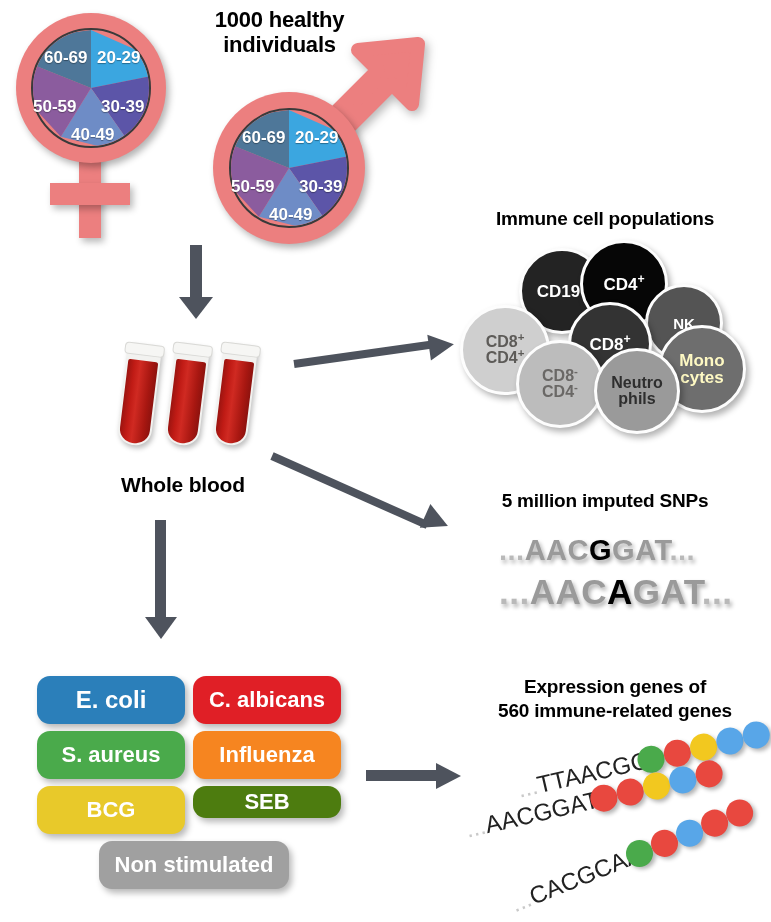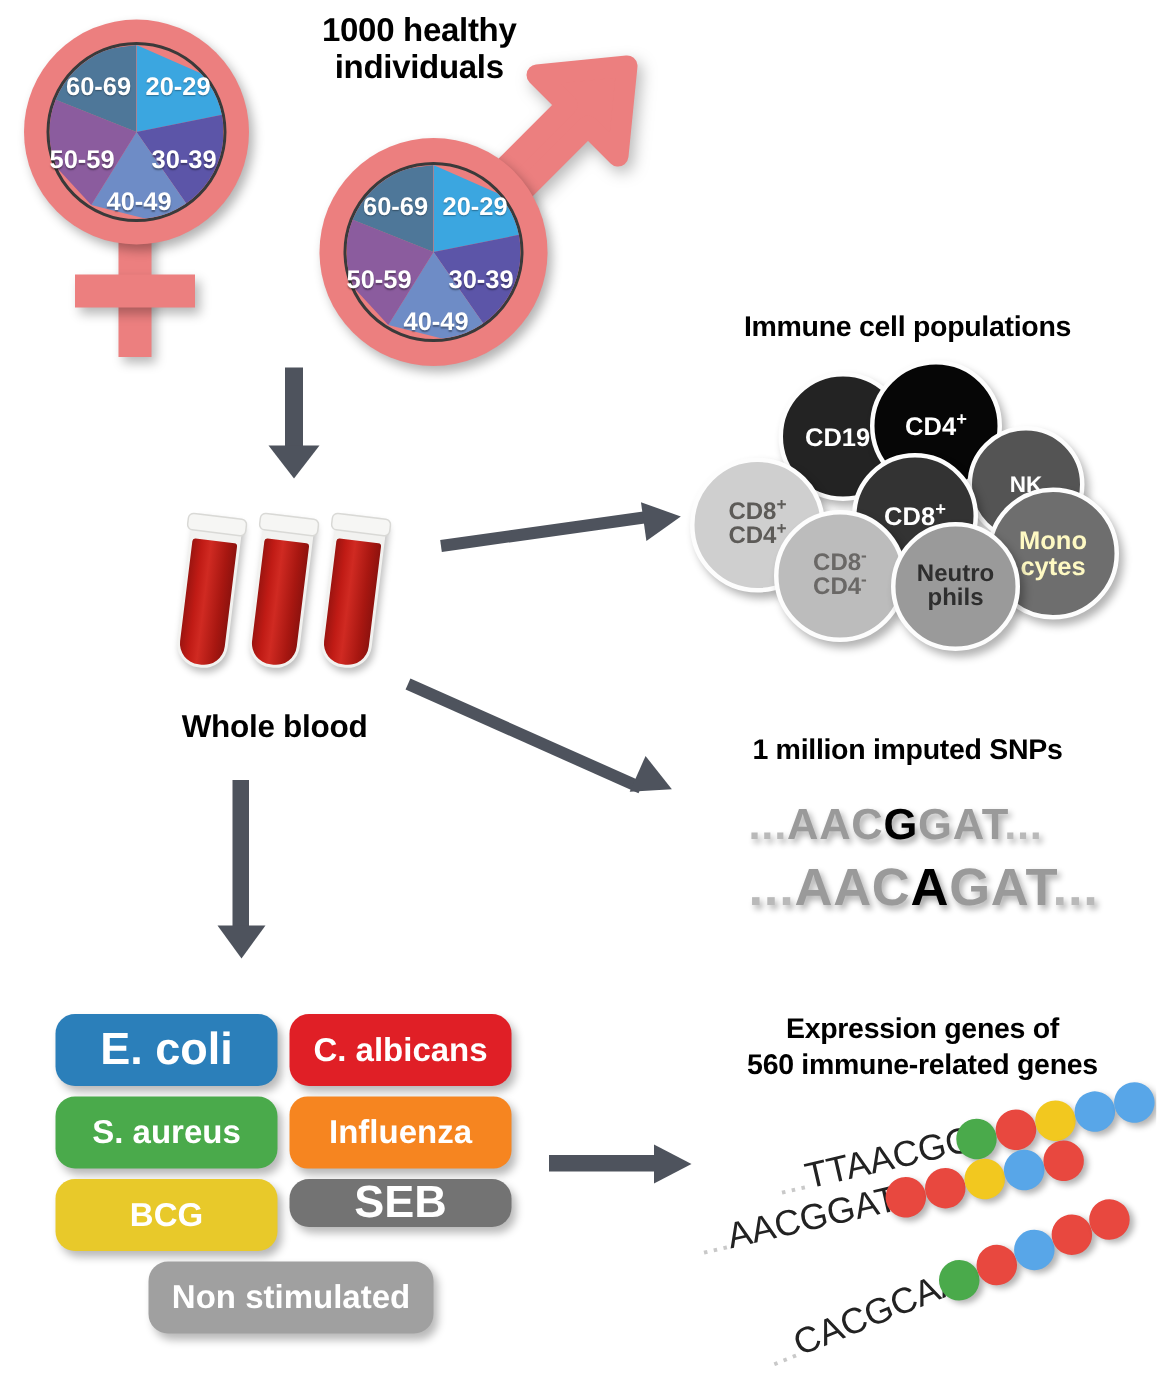--- a/index.html
+++ b/index.html
@@ -207,47 +207,47 @@
       </span>
     </div>
     <div class="cell" style="left:134px;top:108px;width:86px;height:86px;background:#9a9a9a;color:#2e2e2e;font-size:16px;">
       <span>
         <span>Neutro</span><br>
         <span>phils</span>
       </span>
     </div>
   </div>
 
-  <div class="abs heading" style="left:455px;top:490px;width:300px;font-size:19px;">1 million imputed SNPs</div>
+  <div class="abs heading" style="left:455px;top:490px;width:300px;font-size:19px;">5 million imputed SNPs</div>
 
   <div class="snpline" style="left:499px;top:534px;font-size:29px;">
     <span class="dim">...</span><span class="mid">AAC</span><span class="hit">G</span><span class="mid">GAT</span><span class="dim">...</span>
   </div>
 
   <div class="snpline" style="left:499px;top:572px;font-size:35px;">
     <span class="dim">...</span><span class="mid">AAC</span><span class="hit">A</span><span class="mid">GAT</span><span class="dim">...</span>
   </div>
 
   <div class="abs" style="left:37px;top:676px;width:300px;height:220px;">
-    <div class="pill" style="left:0px;top:0px;width:148px;height:48px;background:#2b7fba;font-size:30px;">
+    <div class="pill" style="left:0px;top:0px;width:148px;height:48px;background:#2b7fba;font-size:24px;">
         <span>E. coli</span>
       </div>
     <div class="pill" style="left:0px;top:55px;width:148px;height:48px;background:#4aaa4b;font-size:22px;">
         <span>S. aureus</span>
       </div>
     <div class="pill" style="left:156px;top:0px;width:148px;height:48px;background:#e01f26;font-size:22px;">
         <span>C. albicans</span>
       </div>
     <div class="pill" style="left:156px;top:55px;width:148px;height:48px;background:#f68520;font-size:22px;border-radius:12px;">
         <span>Influenza</span>
       </div>
     <div class="pill" style="left:0px;top:110px;width:148px;height:48px;background:#e8c92a;font-size:22px;">
         <span>BCG</span>
       </div>
-    <div class="pill" style="left:156px;top:110px;width:148px;height:32px;background:#737373;font-size:30px;">
+    <div class="pill" style="left:156px;top:110px;width:148px;height:32px;background:#4d7c0f;font-size:22px;">
         <span>SEB</span>
       </div>
     <div class="pill" style="left:62px;top:165px;width:190px;height:48px;background:#a0a0a0;font-size:22px;">
         <span>Non stimulated</span>
       </div>
   </div>
 
   <div>
     <div class="arrow-line" style="left:366px;top:770px;width:72px;height:11px;"></div>
     <div class="arrow-head" style="left:436px;top:763px;border-top:13px solid transparent;border-bottom:13px solid transparent;border-left:25px solid #4e535d;"></div>

